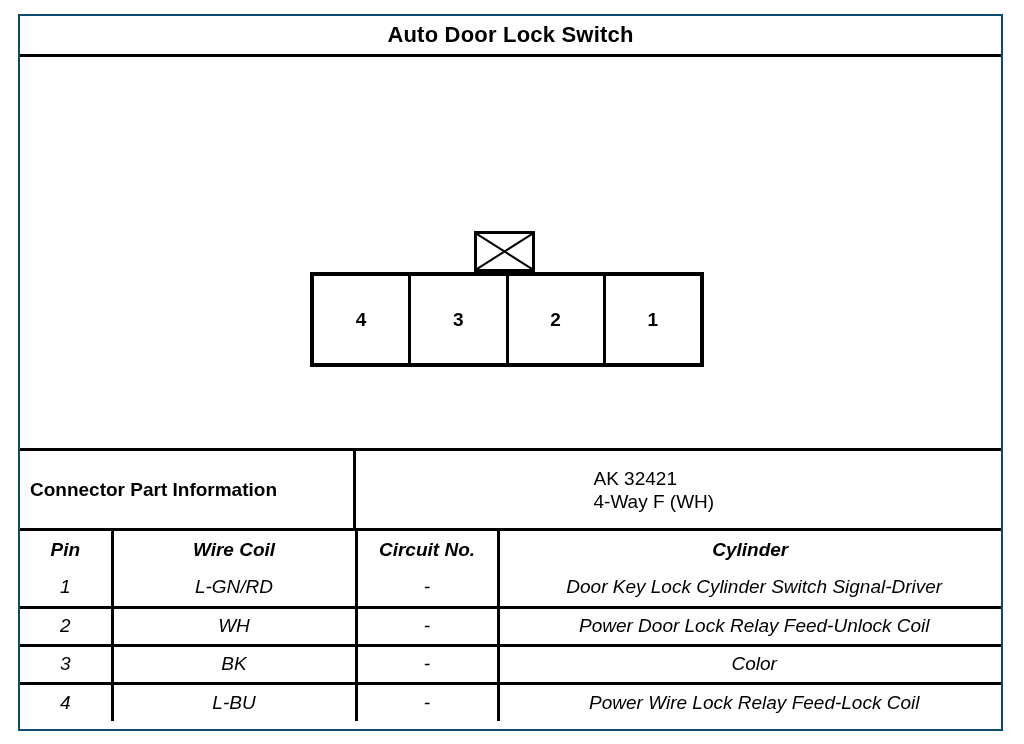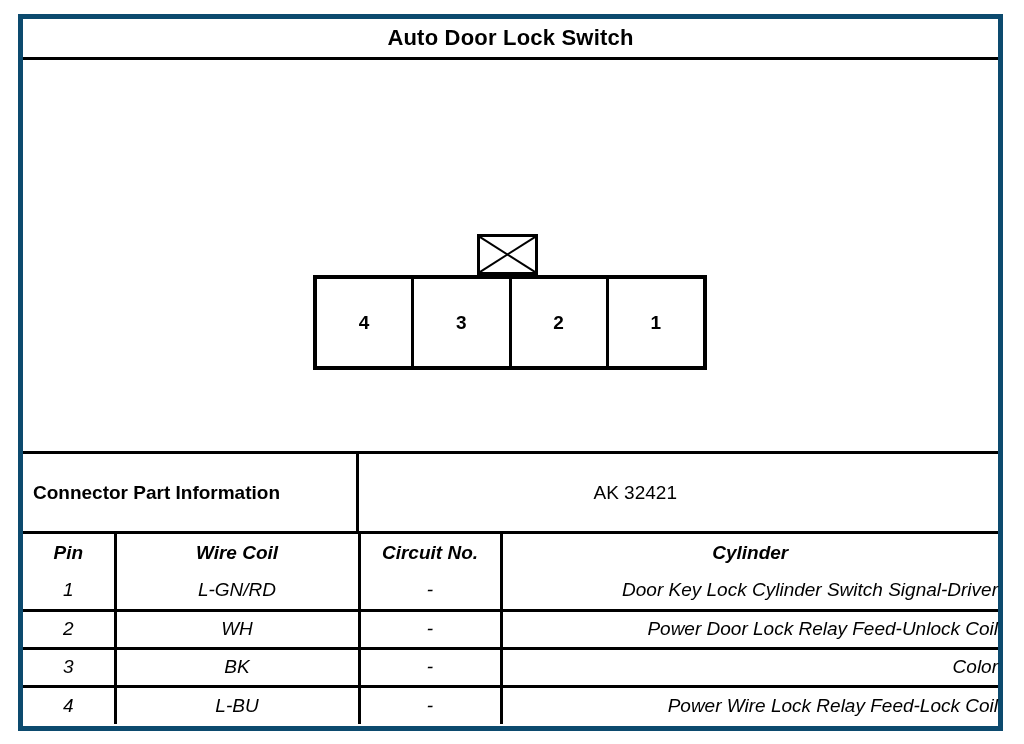--- a/index.html
+++ b/index.html
@@ -15,21 +15,21 @@
     color: #000000;
     overflow: hidden;
   }
 
   .sheet {
     position: absolute;
     left: 18px;
     top: 14px;
     width: 985px;
     height: 717px;
-    border: 5px solid #0c4a6e;
+    border: 2px solid #0c4a6e;
     box-sizing: border-box;
     background: #fff;
   }
 
   
   .title-bar {
     height: 41px;
     border-bottom: 3px solid #000;
     display: flex;
     align-items: center;
@@ -156,21 +156,21 @@
     border-right: none;
   }
   .pin-table thead th {
     font-weight: bold;
   }
   .col-pin { width: 92px; }
   .col-wire { width: 244px; }
   .col-circuit { width: 142px; }
   .col-function { width: auto; }
   td.fn-cell {
-    text-align: right;
+    text-align: center;
     padding-left: 8px;
   }
 </style>
 </head>
 <body>
 
 <div class="sheet">
 
   <div class="title-bar">
     <div class="title-text">Auto Door Lock Switch</div>
@@ -201,20 +201,21 @@
     </div>
 
   </div>
 
   <div class="part-info-row">
     <div class="part-info-label">
       <span>Connector Part Information</span>
     </div>
     <div class="part-info-value">
       <div class="line">AK 32421</div>
+      <div class="line">4-Way F (WH)</div>
     </div>
   </div>
 
   <table class="pin-table">
     <colgroup>
       <col class="col-pin">
       <col class="col-wire">
       <col class="col-circuit">
       <col class="col-function">
     </colgroup>

